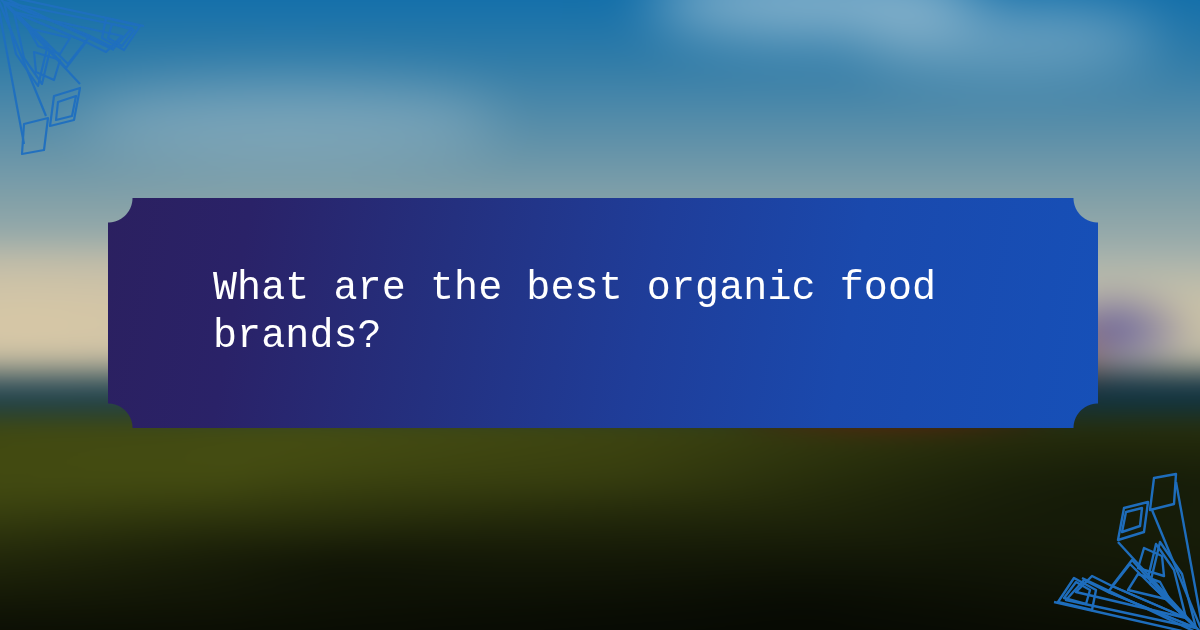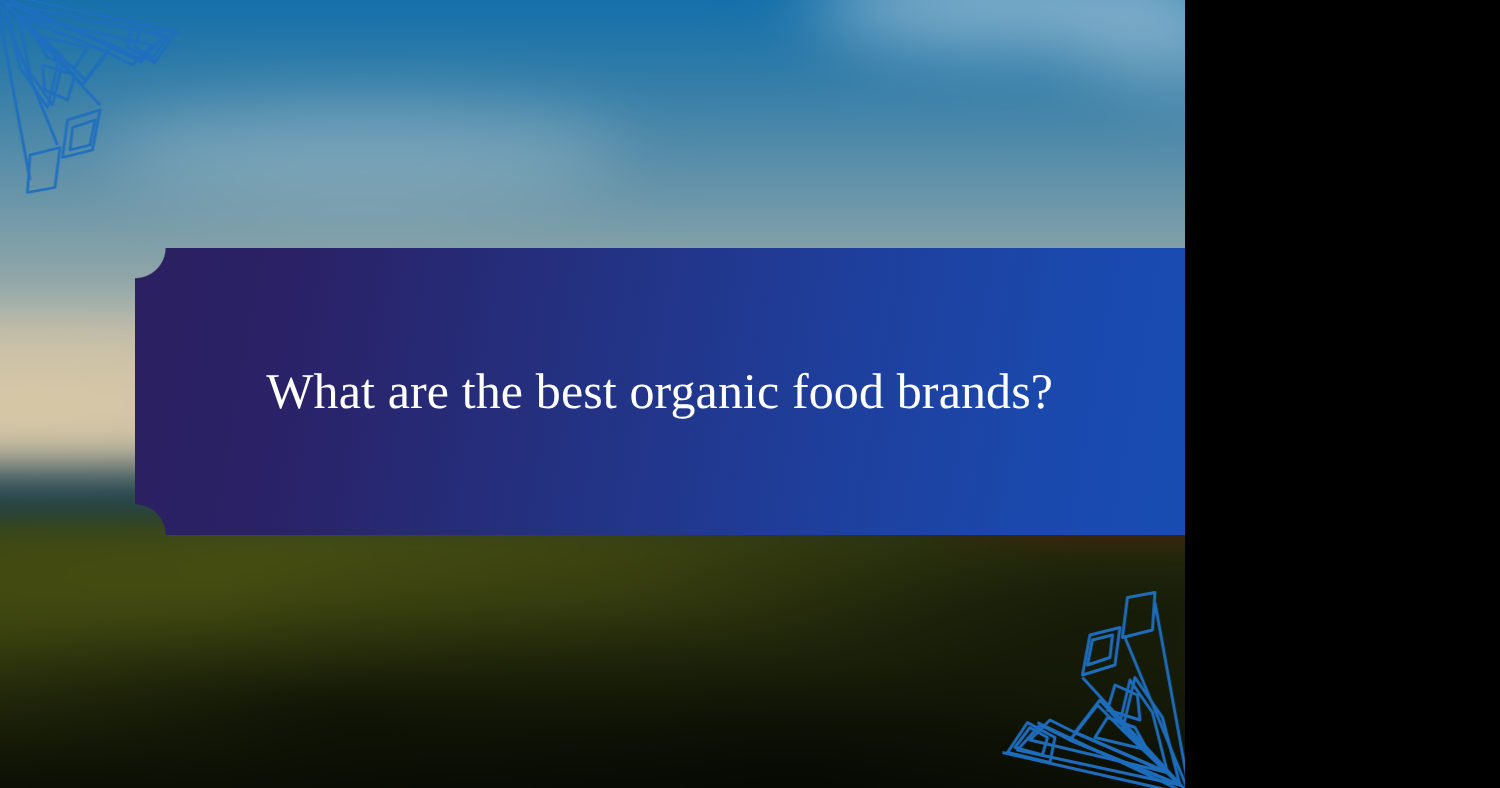--- a/index.html
+++ b/index.html
@@ -2,24 +2,24 @@
 <html><head>
 <meta charset="utf-8">
 <style>
   html, body {
     margin: 0;
     padding: 0;
     background: #000;
   }
   #stage {
     position: relative;
-    width: 948px;
+    width: 1200px;
     height: 630px;
     overflow: hidden;
-    font-family: Liberation Serif, serif;
+    font-family: Liberation Mono, monospace;
   }
 
   
   .bg-photo {
     position: absolute;
     inset: -40px;
     filter: blur(14px);
   }
 
   

